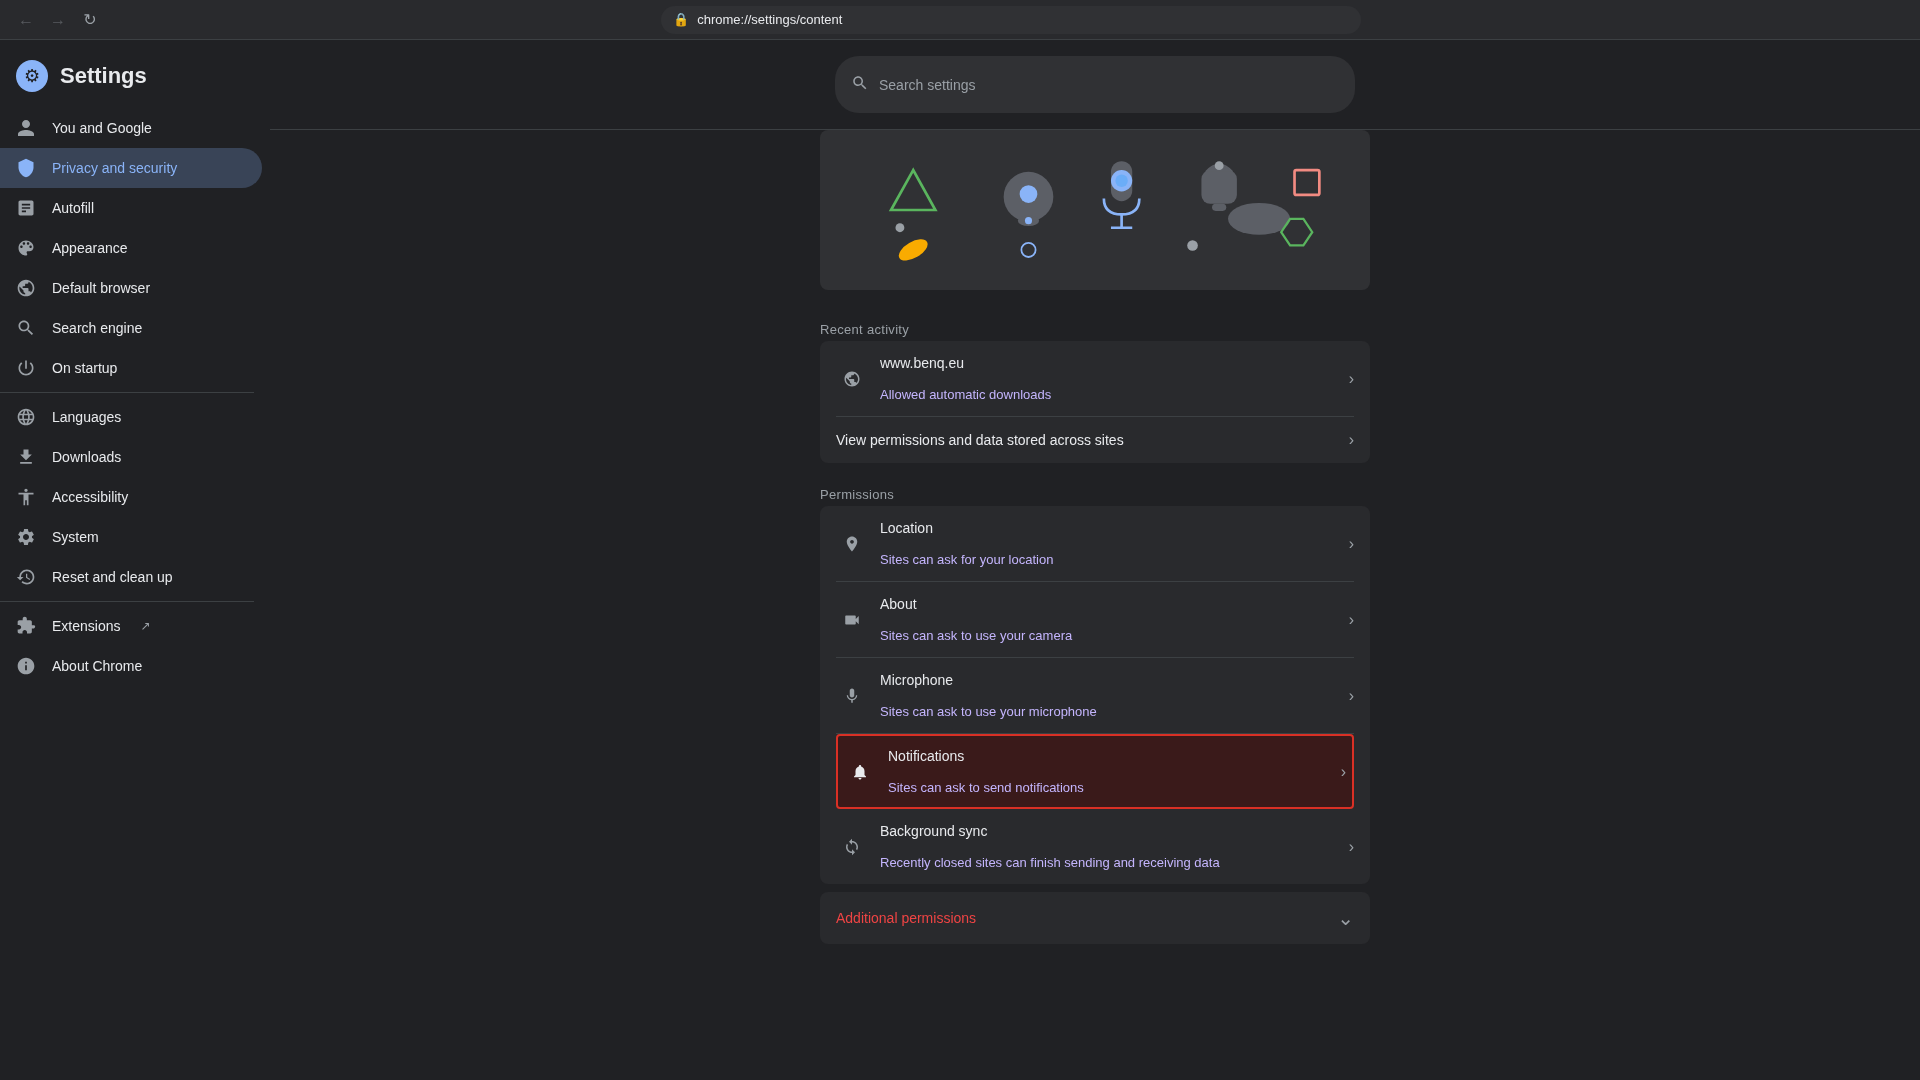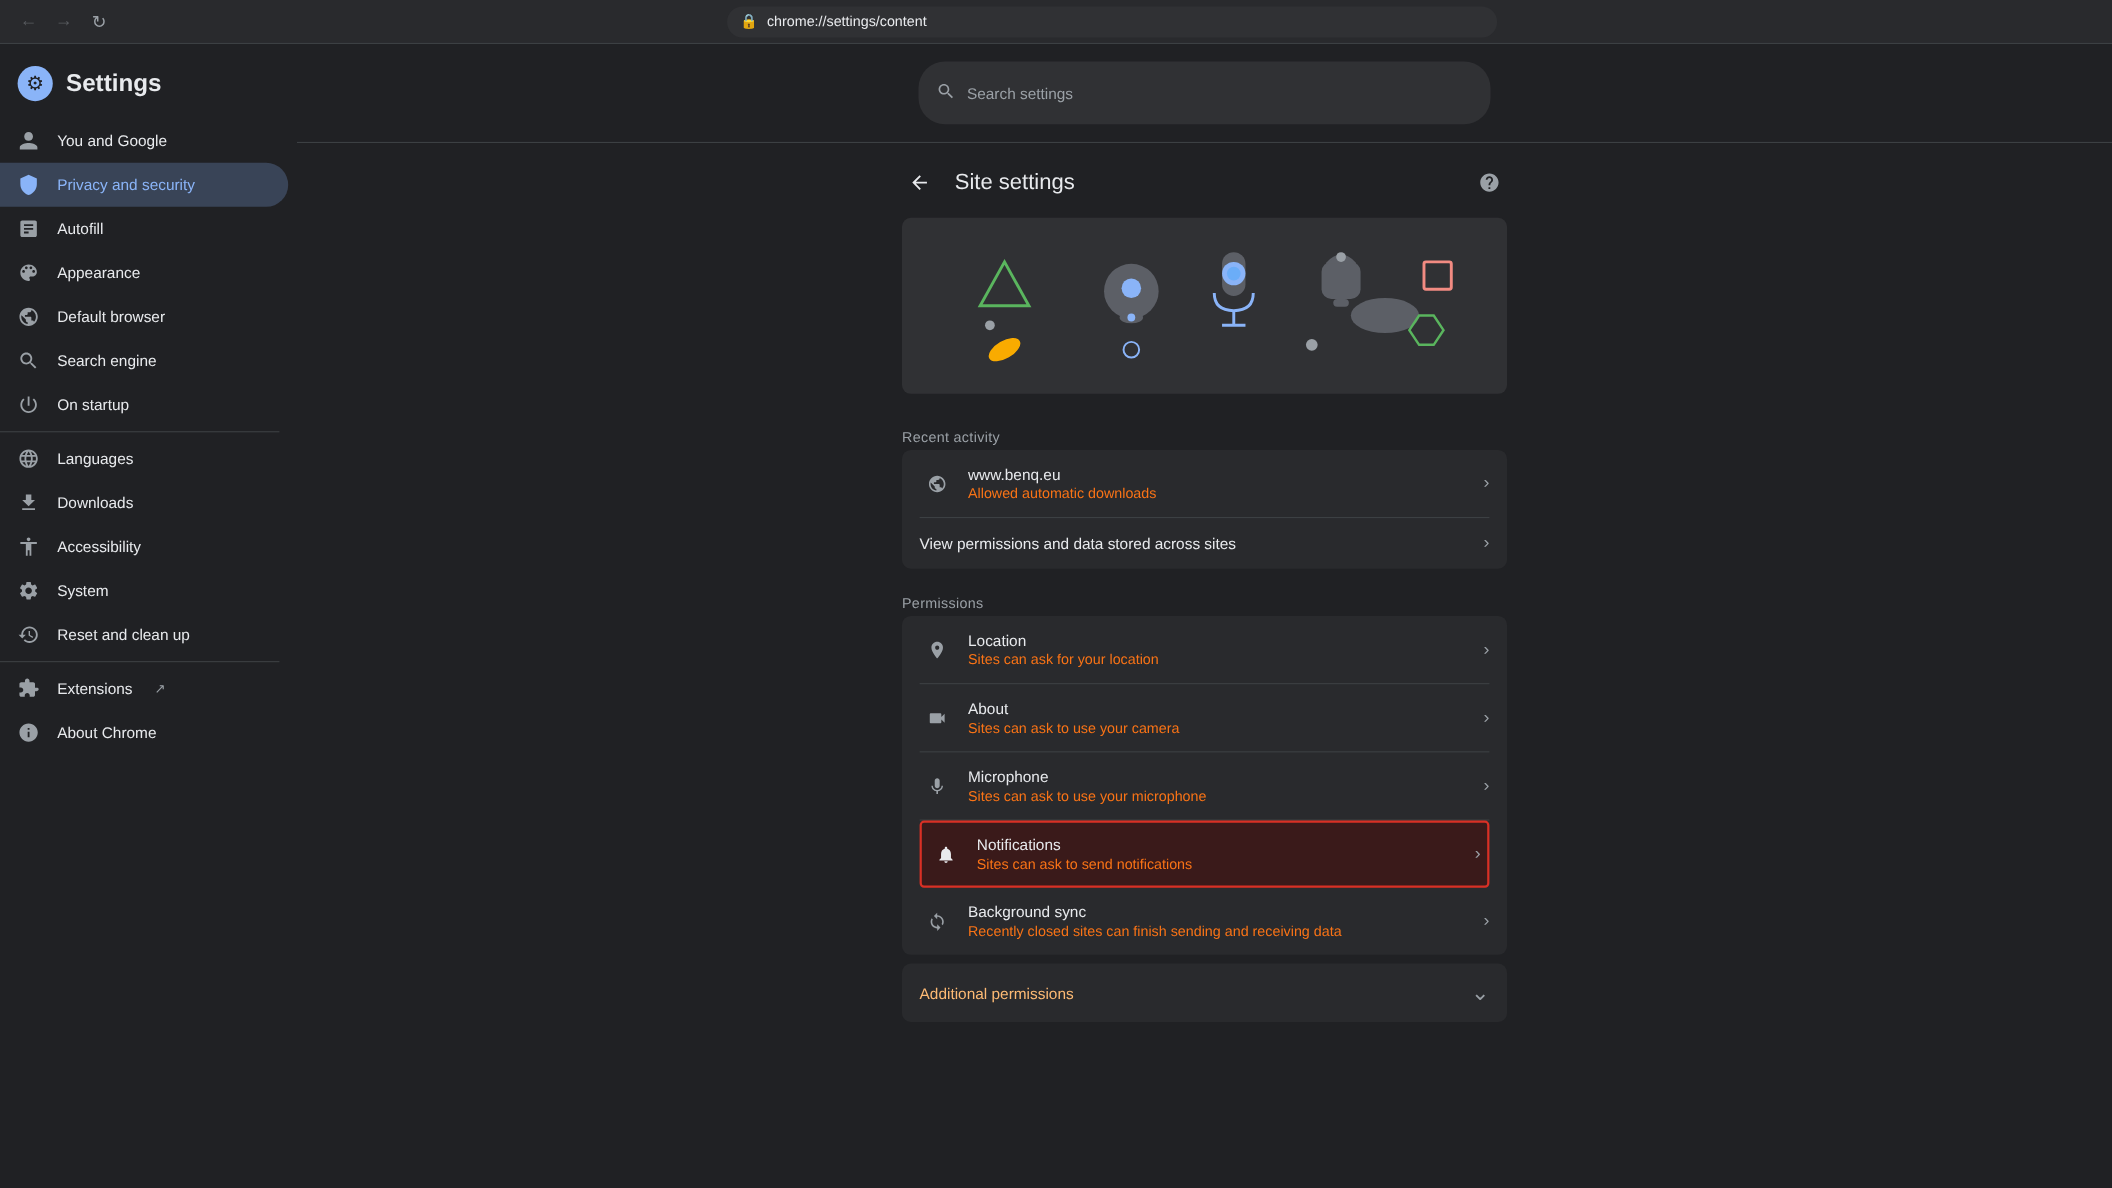--- a/index.html
+++ b/index.html
@@ -210,33 +210,33 @@
     .list-item-icon {
       width: 32px;
       color: #9aa0a6;
       font-size: 18px;
       display: flex; align-items: center; justify-content: center;
       flex-shrink: 0;
       margin-right: 12px;
     }
     .list-item-text { flex: 1; }
     .list-item-title { font-size: 14px; color: #e8eaed; }
-    .list-item-subtitle { font-size: 13px; color: #f97316; margin-top: 2px; }
+    .list-item-subtitle { font-size: 13px; color: #c4b5fd; margin-top: 16px; }
     .list-item-chevron {
       color: #9aa0a6;
       font-size: 16px;
       margin-left: 8px;
     }
     .additional-permissions-row {
       display: flex;
       align-items: center;
       padding: 14px 0;
       cursor: pointer;
     }
-    .additional-permissions-title { flex: 1; font-size: 14px; color: #fdba74; }
+    .additional-permissions-title { flex: 1; font-size: 14px; color: #ef4444; }
     .expand-icon { color: #9aa0a6; font-size: 20px; }
     .divider { height: 1px; background: #3c4043; margin: 0; }
     
     .card {
       background: #292a2d;
       border-radius: 8px;
       padding: 0 16px;
       margin-bottom: 8px;
     }
     .card .list-item-row:last-child { border-bottom: none; }
@@ -407,35 +407,20 @@
             </svg>
         </span>
         <span class="search-input-text">Search settings</span>
       </div>
       <div style="flex:1;"></div>
     </div>
 
     <div class="content-area">
       <div style="max-width:550px; margin:0 auto;">
 
-        <div class="site-settings-header">
-          <div class="site-settings-left">
-            <button class="back-btn">
-              <svg width="20" height="20" viewBox="0 0 24 24" fill="#e8eaed">
-                  <path d="M20 11H7.83l5.59-5.59L12 4l-8 8 8 8 1.41-1.41L7.83 13H20v-2z"></path>
-                </svg>
-            </button>
-            <span class="site-settings-title">Site settings</span>
-          </div>
-          <button class="help-btn">
-            <svg width="20" height="20" viewBox="0 0 24 24" fill="#9aa0a6">
-                <path d="M12 2C6.48 2 2 6.48 2 12s4.48 10 10 10 10-4.48 10-10S17.52 2 12 2zm1 17h-2v-2h2v2zm2.07-7.75l-.9.92C13.45 12.9 13 13.5 13 15h-2v-.5c0-1.1.45-2.1 1.17-2.83l1.24-1.26c.37-.36.59-.86.59-1.41 0-1.1-.9-2-2-2s-2 .9-2 2H8c0-2.21 1.79-4 4-4s4 1.79 4 4c0 .88-.36 1.68-.93 2.25z"></path>
-              </svg>
-          </button>
-        </div>
 
         <div class="illustration-banner">
 
           <svg width="530" height="150" viewBox="0 0 530 150" xmlns="http://www.w3.org/2000/svg">
 
             <polygon points="60,30 35,75 85,75" fill="none" stroke="#5ab55e" stroke-width="3"></polygon>
 
             <circle cx="45" cy="95" r="5" fill="#9aa0a6"></circle>
 
             <ellipse cx="60" cy="120" rx="18" ry="9" fill="#f9ab00" transform="rotate(-30 60 120)"></ellipse>

